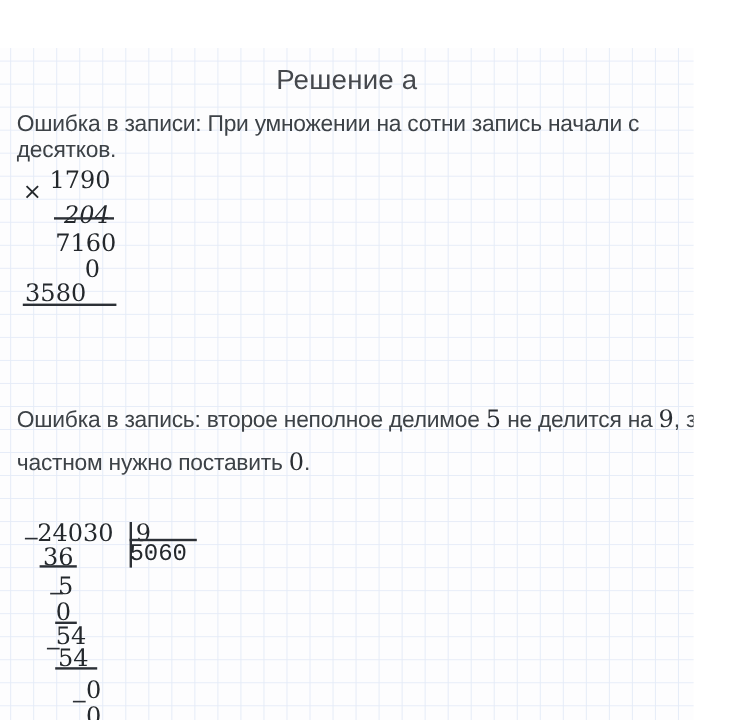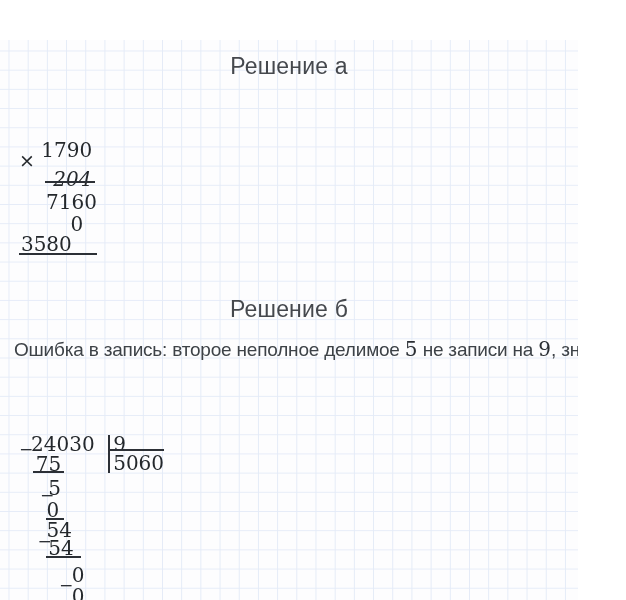--- a/index.html
+++ b/index.html
@@ -44,47 +44,48 @@
     background:#e6e8ea;
   }
 </style>
 </head>
 <body>
 
 <div class="page">
 
   <div class="title title-a">Решение а</div>
 
+  <div class="para para-a">Ошибка в записи: При умножении на сотни запись начали с десятков.</div>
 
   <div class="math mult-block">
     <span class="mrow" style="left:0; top:10px; font-size:19px;">×</span>
     <span class="mrow" style="left:1.75ch; top:0;">1790</span>
     <span class="mrow" style="left:2.7ch; top:29px;font-style:italic;">204</span>
     <div class="hl" style="left:2.05ch; top:41px; width:3.95ch;"></div>
     <span class="mrow" style="left:2.13ch; top:52px;">7160</span>
     <span class="mrow" style="left:4.05ch; top:74px;">0</span>
     <span class="mrow" style="left:0.15ch; top:94px;text-align:center;">3580</span>
     <div class="hl" style="left:0; top:113px; width:6.15ch;"></div>
   </div>
 
-  <div class="title title-b">Решение б</div>
 
   <div class="para para-b">
-    <span class="para-line"><span>Ошибка в запись: второе неполное делимое </span><span class="mnum">5</span><span> не записи на </span><span class="mnum">9</span><span>, значит, в</span></span>
+    <span class="para-line"><span>Ошибка в запись: второе неполное делимое </span><span class="mnum">5</span><span> не делится на </span><span class="mnum">9</span><span>, значит, в</span></span>
+    <span class="para-line"><span>частном нужно поставить </span><span class="mnum">0</span><span>.</span></span>
   </div>
 
   <div class="math div-block">
     <span class="mrow ms" style="left:0; top:5px;">−</span>
     <span class="mrow" style="left:0.95ch; top:0;">24030</span>
     <div class="vl" style="left:6.97ch; top:1px; height:38px;"></div>
     <span class="mrow" style="left:7.4ch; top:0;">9</span>
     <div class="hl" style="left:6.97ch; top:15px; width:4.45ch;"></div>
-    <span class="mrow" style="left:7.4ch; top:19px;">5060</span>
+    <span class="mrow" style="left:7.4ch; top:19px;font-family:Liberation Mono, monospace;">5060</span>
 
-    <span class="mrow" style="left:1.32ch; top:20px;">75</span>
+    <span class="mrow" style="left:1.32ch; top:20px;">36</span>
     <div class="hl" style="left:1.1ch; top:37px; width:2.45ch;"></div>
 
     <span class="mrow" style="left:2.3ch; top:44px;">5</span>
     <span class="mrow ms" style="left:1.95ch; top:51px;">−</span>
     <span class="mrow" style="left:2.16ch; top:66px;">0</span>
     <div class="hl" style="left:2.16ch; top:84px; width:1.4ch;"></div>
 
     <span class="mrow" style="left:2.16ch; top:86px;">54</span>
     <span class="mrow ms" style="left:1.7ch; top:97px;">−</span>
     <span class="mrow" style="left:2.3ch; top:104px;">54</span>

